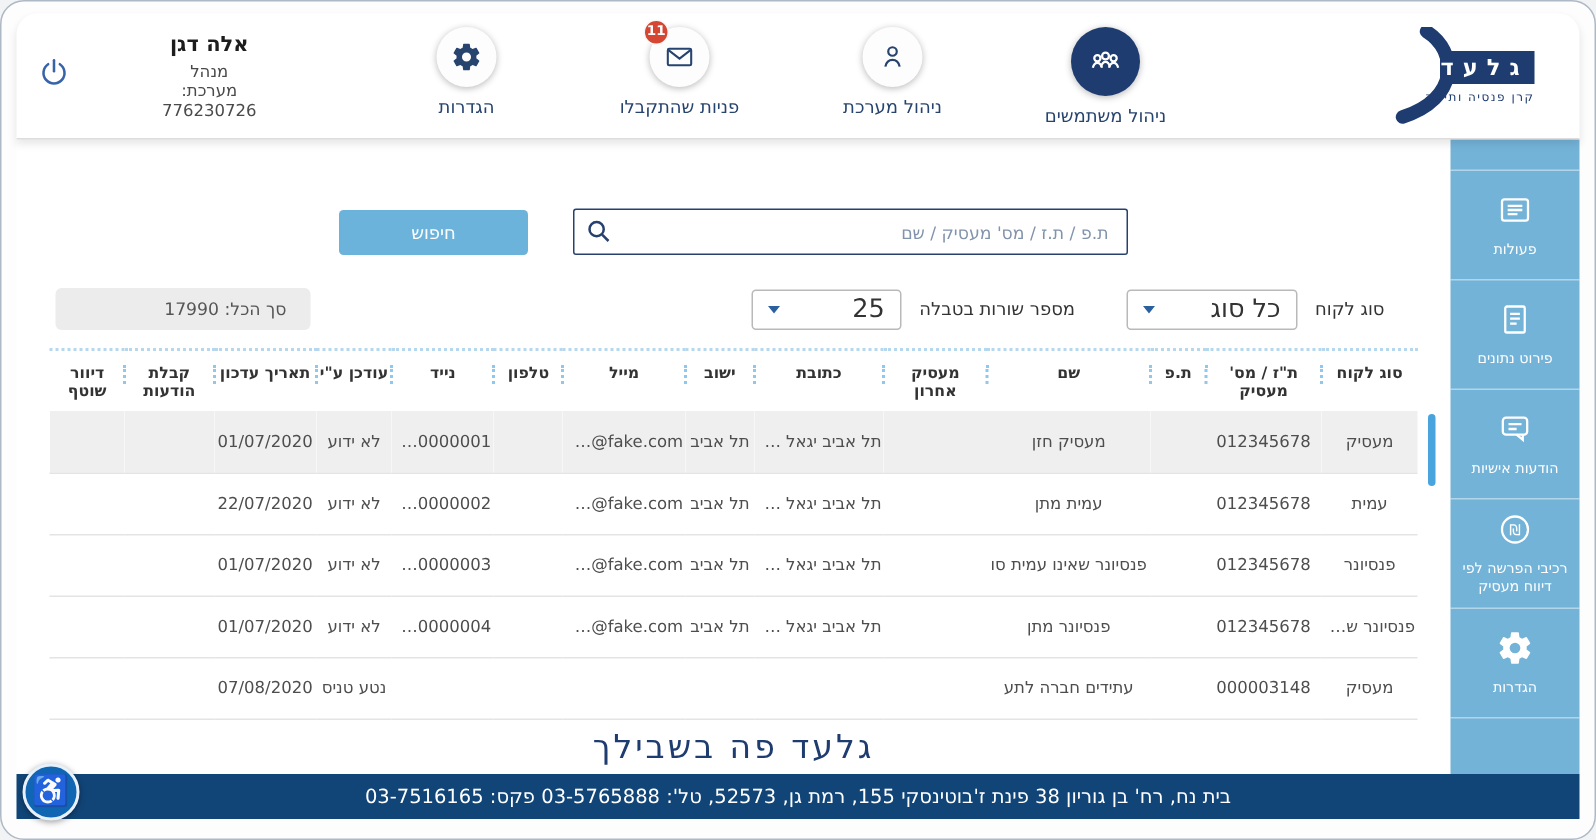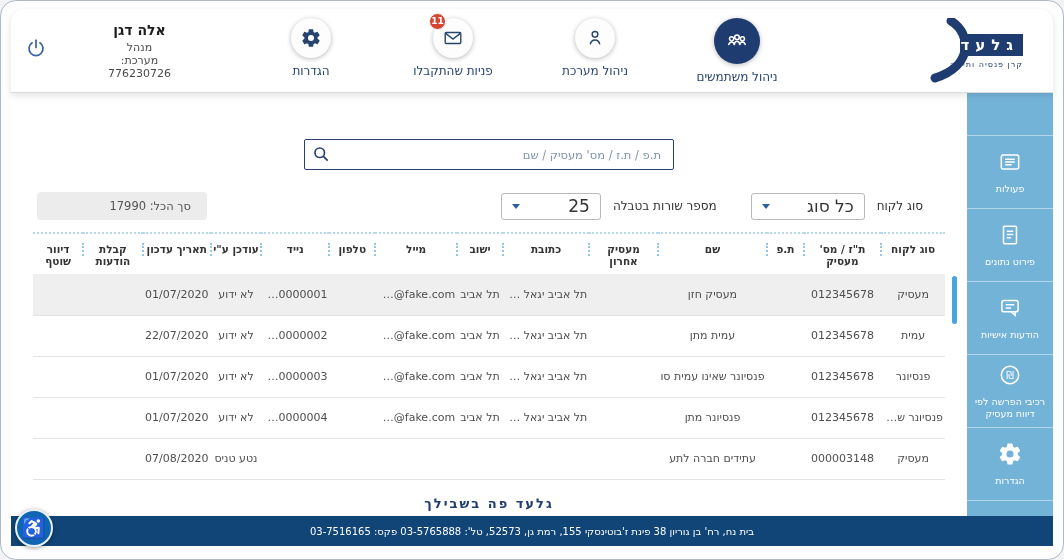--- a/index.html
+++ b/index.html
@@ -129,44 +129,44 @@
     overflow: hidden; white-space: nowrap; text-overflow: ellipsis;
   }
   tbody tr { background: #fff; cursor: pointer; }
   tbody tr.selected { background: #efefef; }
   .scroll-thumb {
     position: absolute; right: -12px; top: 44px;
     width: 5px; height: 48px;
     background: #49a3dc; border-radius: 3px;
     cursor: grab;
   }
-  .tagline { text-align: center; margin-top: 16px; font-size: 13px; font-weight: bold; color: #1e3c70; letter-spacing: 2px; }
+  .tagline { text-align: center; margin-top: 6px; font-size: 22px; font-weight: normal; color: #1e3c70; letter-spacing: 2px; }
   
   .sidebar {
     position: absolute; top: 0; right: 0; bottom: 0; width: 86px;
     background: #74b3d8;
     display: flex; flex-direction: column;
-    padding-top: 42px;
+    padding-top: 20px;
   }
   .side-item {
     height: 73px;
     border-top: 1px solid rgba(255,255,255,0.45);
     display: flex; flex-direction: column; align-items: center; justify-content: center;
     gap: 4px; cursor: pointer; text-align: center;
   }
   .side-filler { flex: 1; border-top: 1px solid rgba(255,255,255,0.45); }
   .side-label { font-size: 9.5px; color: #fff; line-height: 1.3; padding: 0 3px; }
   
   .footer {
     position: absolute; bottom: 13px; left: 10px; right: 10px; height: 30px;
     background: #114578;
     display: flex; align-items: center; justify-content: center;
     z-index: 6;
   }
-  .footer-text { color: #fff; font-size: 10px; }
+  .footer-text { color: #fff; font-size: 13px; }
   .access-btn {
     position: absolute; left: 14px; bottom: 12px; z-index: 10;
     width: 38px; height: 38px; border-radius: 50%;
     background: #1166b3; border: 2px solid #e8f1fa;
     box-shadow: 0 1px 4px rgba(0,0,0,0.4);
     color: #fff; font-size: 20px; line-height: 1;
     display: flex; align-items: center; justify-content: center;
     cursor: pointer;
   }
 </style>
@@ -258,20 +258,21 @@
       <div class="search-row">
         <div class="search-box">
           <input class="search-input" type="text" placeholder="ת.פ / ת.ז / מס' מעסיק / שם" style="">
           <span class="search-icon">
             <svg width="20" height="20" viewBox="0 0 24 24" fill="none" stroke="#27406e" stroke-width="2">
               <circle cx="10.5" cy="10.5" r="5.7"></circle>
               <path d="M14.9 14.9L20 20"></path>
             </svg>
           </span>
         </div>
+        <button class="search-btn">חיפוש</button>
       </div>
 
       <div class="filter-row">
         <span class="filter-label">סוג לקוח</span>
         <div class="select select-type">
           <span class="select-value">כל סוג</span>
           <span class="caret"></span>
         </div>
         <span class="filter-label">מספר שורות בטבלה</span>
         <div class="select select-rows">

